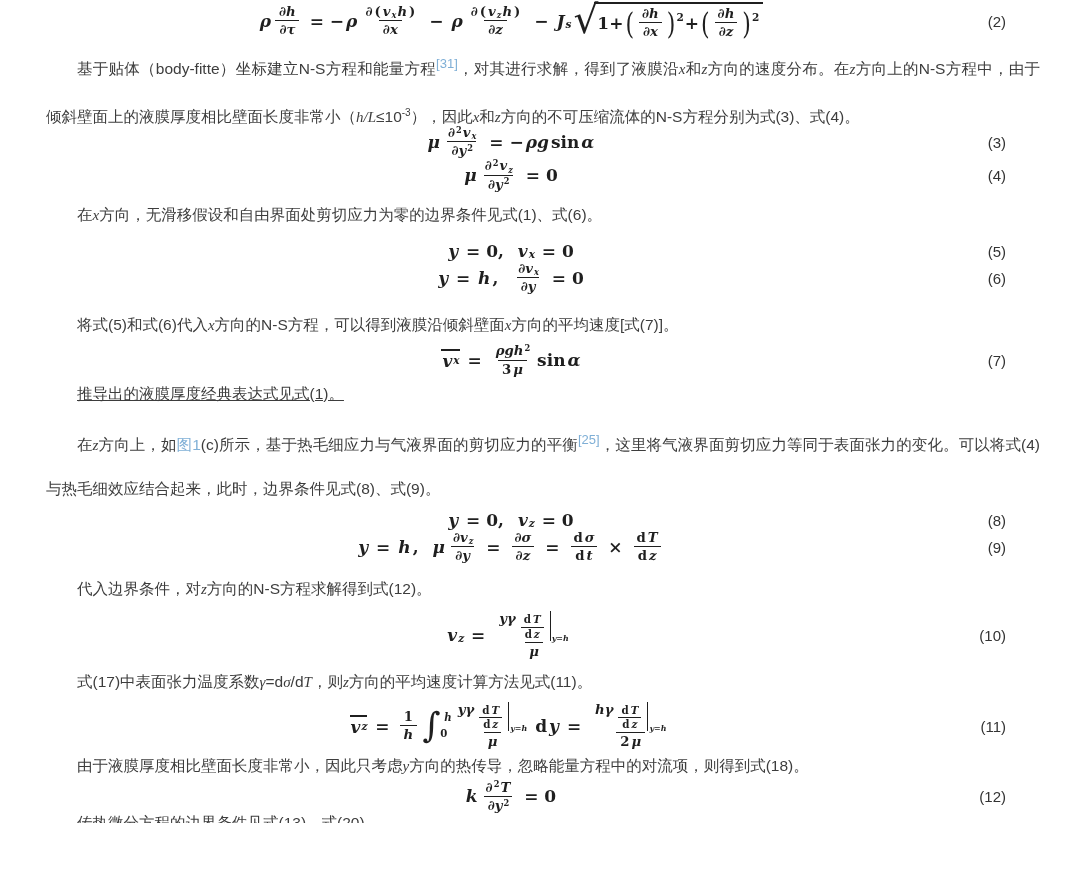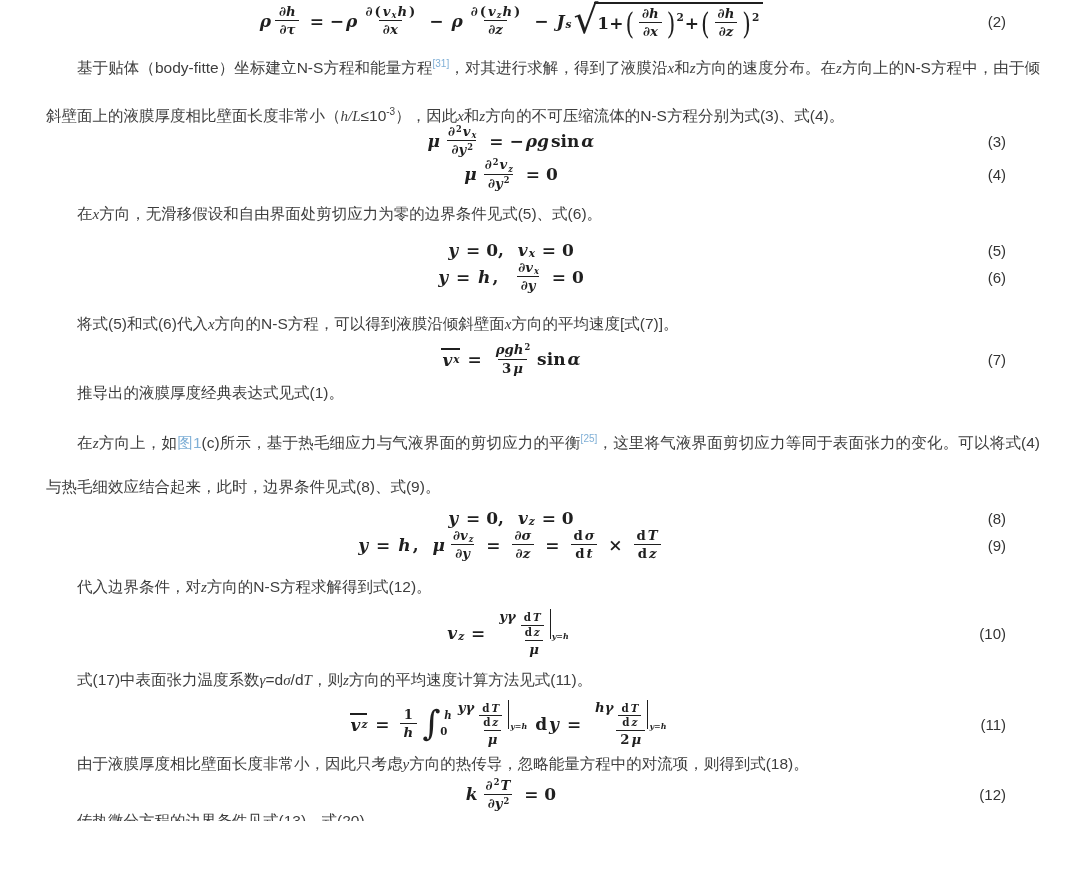--- a/index.html
+++ b/index.html
@@ -11,21 +11,21 @@
   main{padding:0 40px 0 46px;}
   
   .para{
     margin:0;color:var(--text,#3d3d3d);
     font-size:15.5px;line-height:43px;
     text-indent:31px;text-align:justify;
   }
   .para.clipped{line-height:20px;height:10px;overflow:hidden;}
   .it{font-style:italic;font-family:"Liberation Serif",serif;font-size:15px;}
   .sup{font-size:10px;vertical-align:super;}
-  .cite{color:var(--link,#7fafd6);font-size:10px;vertical-align:super;cursor:pointer;}
+  .cite{color:var(--link,#7fafd6);font-size:13px;vertical-align:super;cursor:pointer;}
   .fig{color:var(--link,#7fafd6);cursor:pointer;}
   
   .eq-row{
     position:relative;display:flex;justify-content:center;align-items:center;
     padding-right:64px;
     color:var(--math,#1f1f1f);
     font-family:"DejaVu Serif",serif;font-weight:bold;font-size:17px;
   }
   .eq-no{
     position:absolute;right:34px;top:50%;transform:translateY(-50%);
@@ -171,21 +171,21 @@
           </span>
           <span class="fden">
             <span class="mi">∂y</span>
             <span class="msup">2</span>
           </span>
         </span>
         <span class="mo">&nbsp;=&nbsp;0</span>
       </span>
       <span class="eq-no">(4)</span>
     </div>
-    <p class="para" style="margin-top: 1px;"><span>在</span><span class="it">x</span><span>方向，无滑移假设和自由界面处剪切应力为零的边界条件见式(5)、式(6)。</span></p>
+    <p class="para" style="margin-top: 1px;"><span>在</span><span class="it">x</span><span>方向，无滑移假设和自由界面处剪切应力为零的边界条件见式(1)、式(6)。</span></p>
     <div class="eq-row" style="margin-top: 4px;">
       <span class="formula">
         <span class="mi">y</span>
         <span class="mo">&nbsp;=&nbsp;0,&nbsp;&nbsp;</span>
         <span class="mi">v</span>
         <span class="msub">x</span>
         <span class="mo">&nbsp;=&nbsp;0</span>
       </span>
       <span class="eq-no">(5)</span>
     </div>
@@ -224,21 +224,21 @@
           <span class="fden">
             <span class="mo">3</span>
             <span class="mi">μ</span>
           </span>
         </span>
         <span class="mo">sin</span>
         <span class="mi">α</span>
       </span>
       <span class="eq-no">(7)</span>
     </div>
-    <p class="para" style="margin-top: -5px;"><span>推导出的液膜厚度经典表达式见式(1)。</span></p>
+    <p class="para" style="margin-top: -5px; text-decoration: underline;"><span>推导出的液膜厚度经典表达式见式(1)。</span></p>
     <p class="para" style="margin-top: 3px;"><span>在</span><span class="it">z</span><span>方向上，如</span><span class="fig">图1</span><span>(c)所示，基于热毛细应力与气液界面的剪切应力的平衡</span><span class="cite">[25]</span><span>，这里将气液界面剪切应力等同于表面张力的变化。可以将式(4)与热毛细效应结合起来，此时，边界条件见式(8)、式(9)。</span></p>
     <div class="eq-row" style="margin-top: 0px;">
       <span class="formula">
         <span class="mi">y</span>
         <span class="mo">&nbsp;=&nbsp;0,&nbsp;&nbsp;</span>
         <span class="mi">v</span>
         <span class="msub">z</span>
         <span class="mo">&nbsp;=&nbsp;0</span>
       </span>
       <span class="eq-no">(8)</span>

